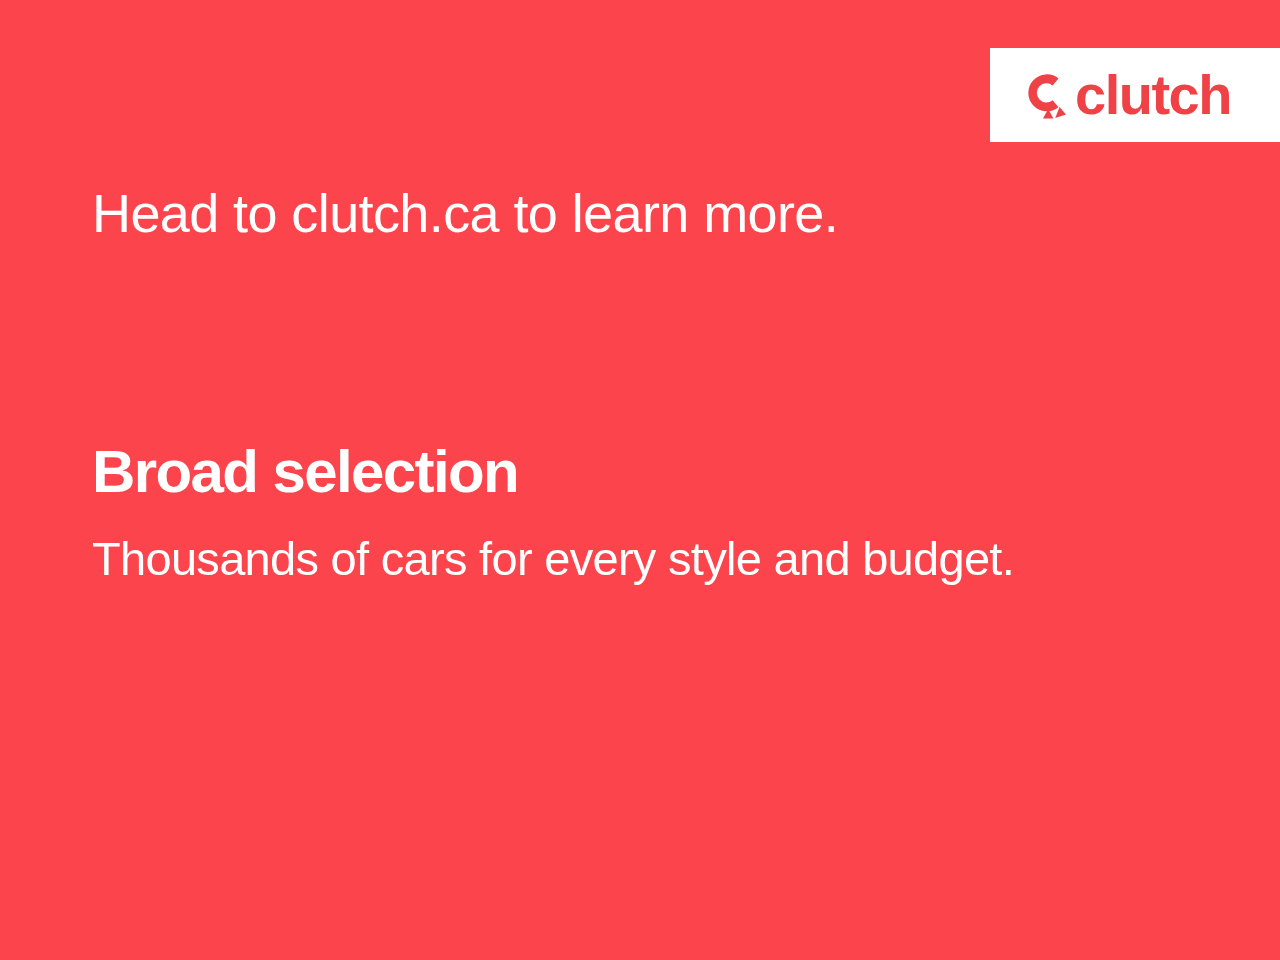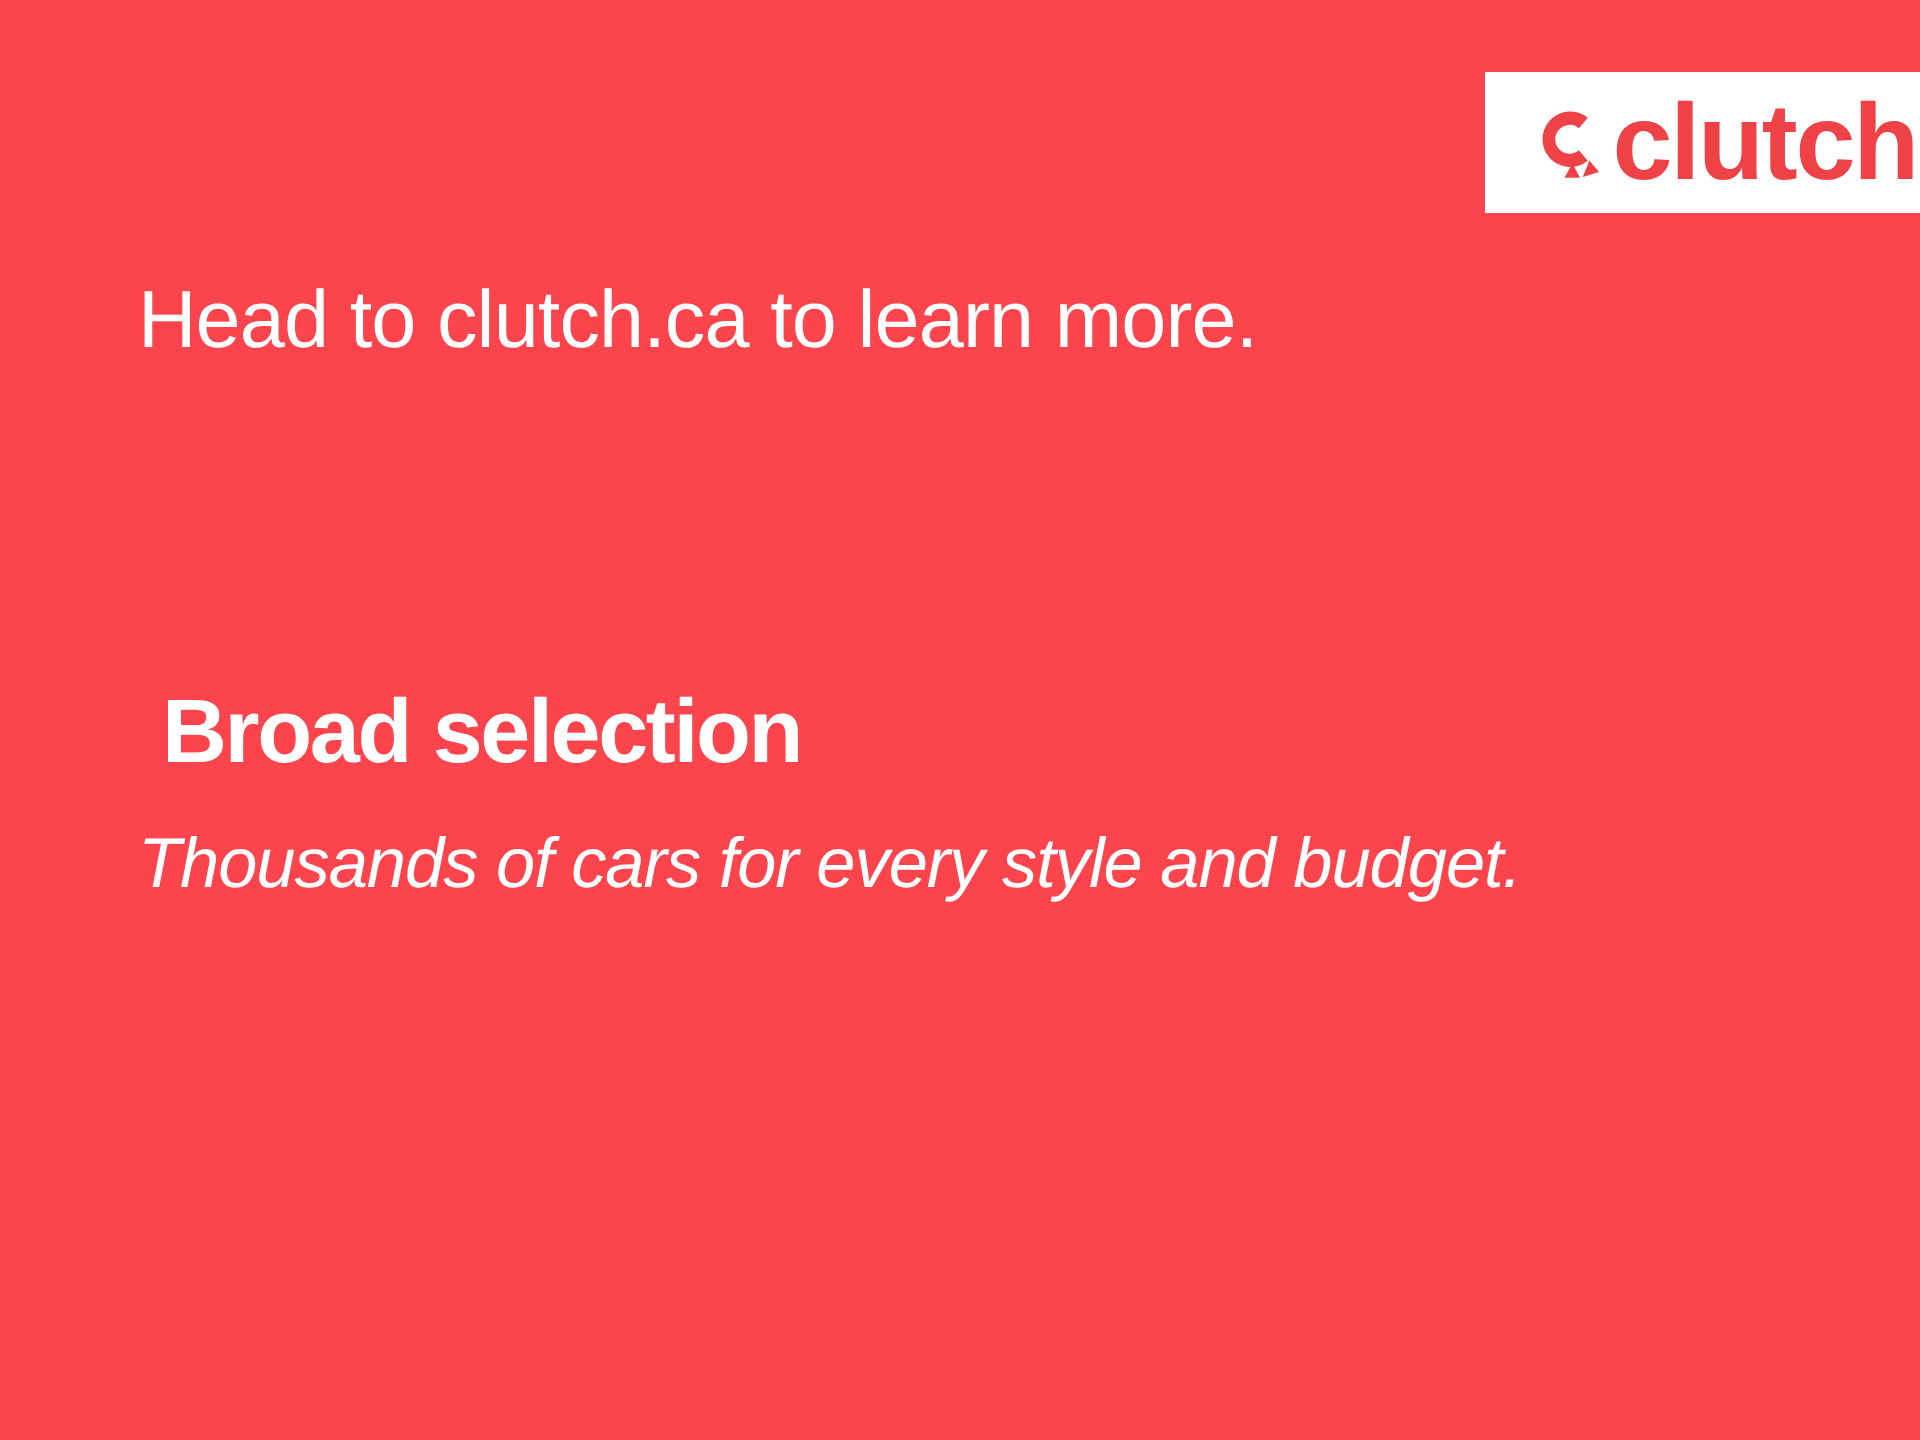--- a/index.html
+++ b/index.html
@@ -47,21 +47,21 @@
     display: block;
     width: 46px;
     height: 52px;
     flex: 0 0 auto;
     margin-right: 3px;
   }
 
   .logo-word {
     color: #ef4247;
     font-family: "Liberation Sans", sans-serif;
-    font-size: 72px;
+    font-size: 56px;
     font-weight: 700;
     line-height: 1;
     letter-spacing: -1.5px;
     white-space: nowrap;
   }
 
   
   .eyebrow {
     position: absolute;
     left: 92px;
@@ -81,33 +81,32 @@
     top: 440px;
     width: 1000px;
   }
 
   .headline {
     color: #ffffff;
     font-size: 60px;
     font-weight: 700;
     line-height: 1.08;
     letter-spacing: -1.6px;
-    margin: 16px;
+    margin: 0;
     white-space: nowrap;
   }
 
   .subhead {
     color: #ffffff;
     font-size: 47px;
     font-weight: 400;
     line-height: 1.36;
     letter-spacing: -0.7px;
     margin: 22px 0 0 0;
     max-width: 930px;
-    font-style: italic;
   }
 </style>
 </head>
 <body>
 
 <div class="slide">
 
   <div class="logo-plate">
     <div class="logo-lockup">
       <svg class="logo-mark" viewBox="0 0 46 52" aria-hidden="true">

